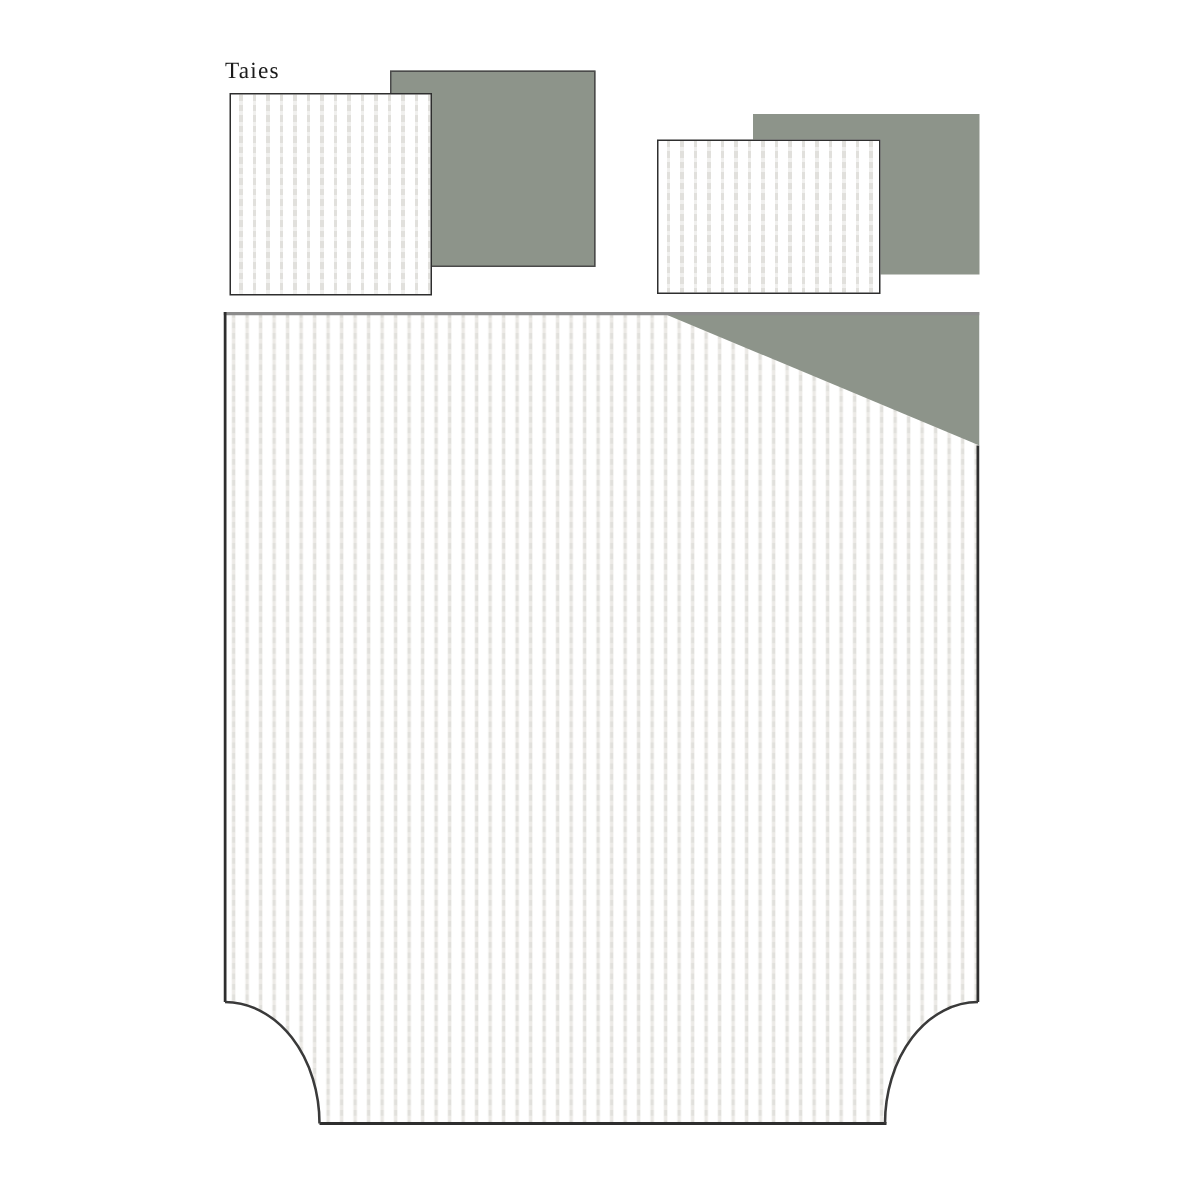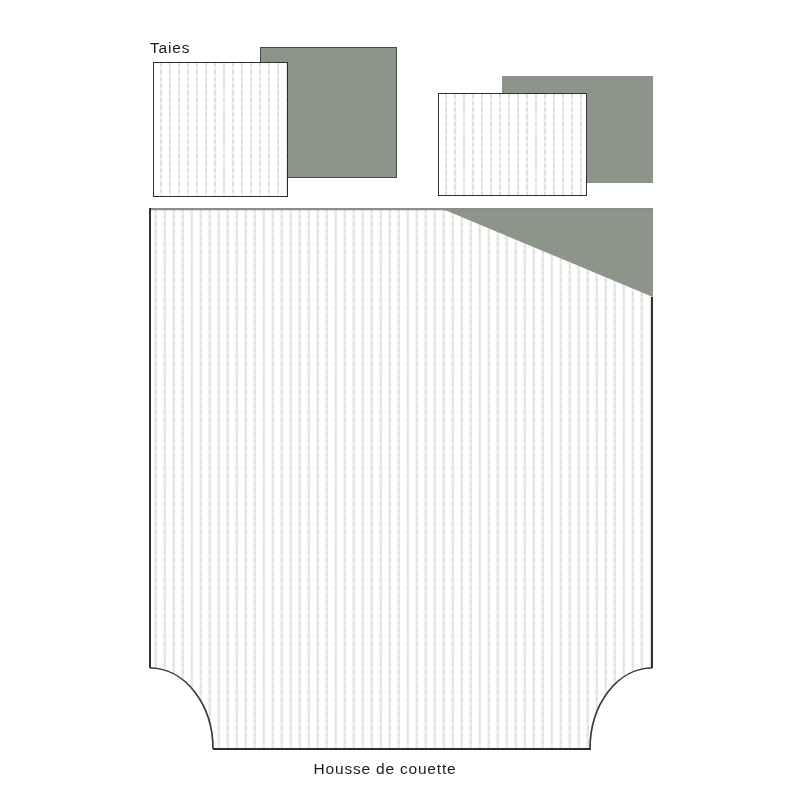--- a/index.html
+++ b/index.html
@@ -4,21 +4,21 @@
 <style>
   html, body { margin: 0; padding: 0; }
   body {
     width: 800px;
     height: 800px;
     position: relative;
     overflow: hidden;
     background: var(--page-bg, #ffffff);
     font-family: "Liberation Sans", sans-serif;
   }
-  .sheet { position: absolute; inset: 0; }
+  .sheet { position: absolute; inset: 0; font-family: Liberation Serif, serif; }
 
   .lbl {
     position: absolute;
     color: var(--text, #1c1c1c);
     font-size: 15.5px;
     letter-spacing: 0.8px;
     white-space: nowrap;
   }
   #taies-label  { left: 150px; top: 39px; }
   #housse-label { left: 385px; top: 760px; transform: translateX(-50%); }
@@ -90,15 +90,14 @@
     <path class="tri" d="M291,0 H504 V89 Z"></path>
 
     <line class="edge-gray" x1="0" y1="1.1" x2="504" y2="1.1"></line>
     <line class="edge-dark" x1="1" y1="0" x2="1" y2="460"></line>
     <line class="edge-dark" x1="503" y1="89" x2="503" y2="460"></line>
     <line class="edge-dark" x1="64" y1="541" x2="442" y2="541"></line>
     <path class="edge-arc" d="M1,460 A63,81 0 0 1 64,541"></path>
     <path class="edge-arc" d="M503,460 A62,81 0 0 0 441,541"></path>
   </svg>
 
-  <div class="lbl" id="housse-label">Housse de couette</div>
 
 </div>
 
 </body></html>

